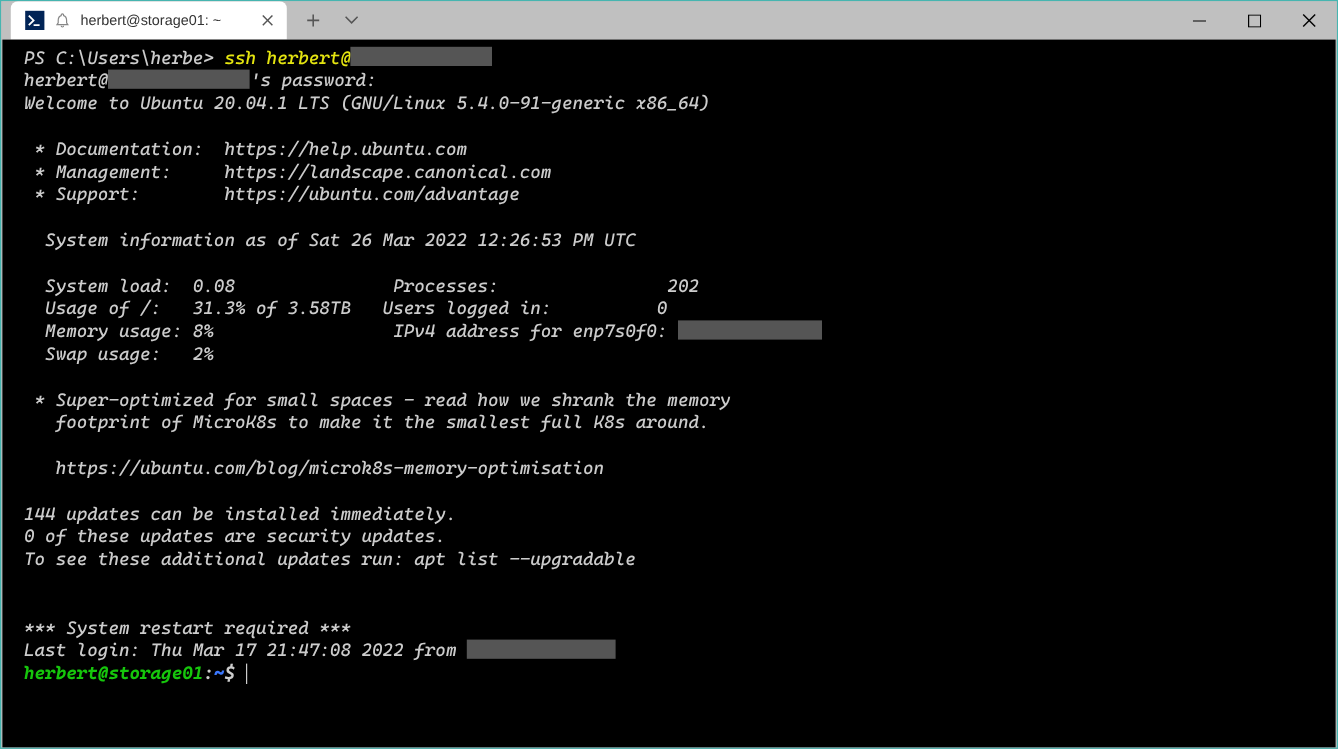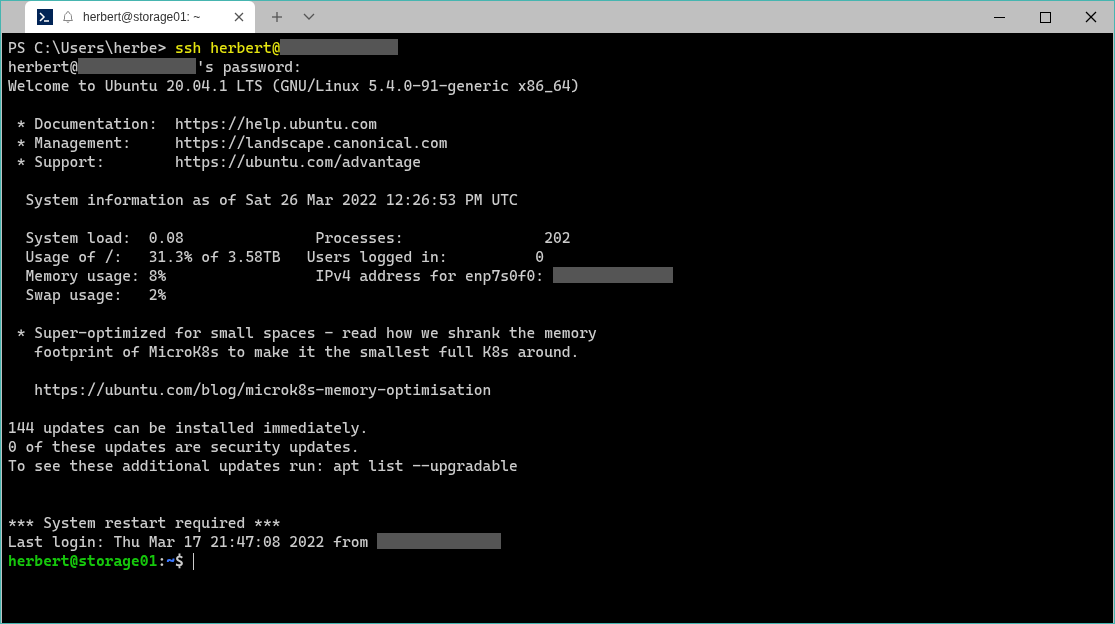--- a/index.html
+++ b/index.html
@@ -19,21 +19,21 @@
     user-select: none;
   }
   .tab {
     height: 32px;
     background: #ffffff;
     display: flex;
     align-items: center;
     padding: 0 8px 0 12px;
     border-top-right-radius: 6px;
     border-top-left-radius: 6px;
-    margin-left: 24px;
+    margin-left: 8px;
     min-width: 230px;
     position: relative;
   }
   .tab-icon {
     width: 16px;
     height: 16px;
     background: #012456;
     display: flex;
     align-items: center;
     justify-content: center;
@@ -91,28 +91,29 @@
     display: flex;
     align-items: center;
     justify-content: center;
     cursor: pointer;
   }
   .terminal {
     background: #000000;
     height: calc(100% - 32px);
     width: calc(100% - 2px);
     margin: 0 1px 1px 1px;
-    padding: 6px 6px;
+    padding: 6px 18px;
     font-family: "Cascadia Mono", "Consolas", monospace;
     font-size: 15px;
     line-height: 19px;
     color: #cccccc;
     white-space: pre;
     overflow: hidden;
     position: relative;
+    font-style: italic;
   }
   .cmd { color: #e5e510; }
   .prompt-user { color: #16c60c; font-weight: bold; }
   .prompt-colon { color: #cccccc; font-weight: bold; }
   .prompt-path { color: #3b78ff; font-weight: bold; }
   .redact {
     display: inline-block;
     background: #555555;
     height: 16px;
     vertical-align: middle;

